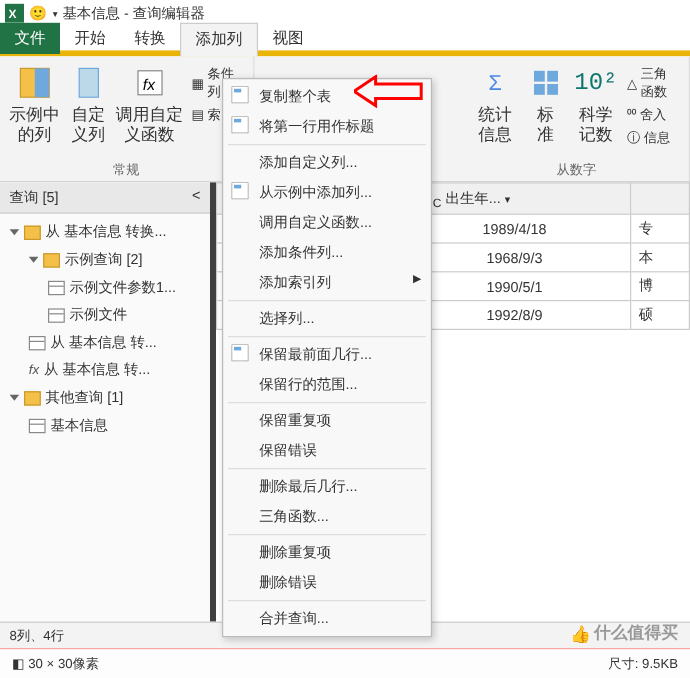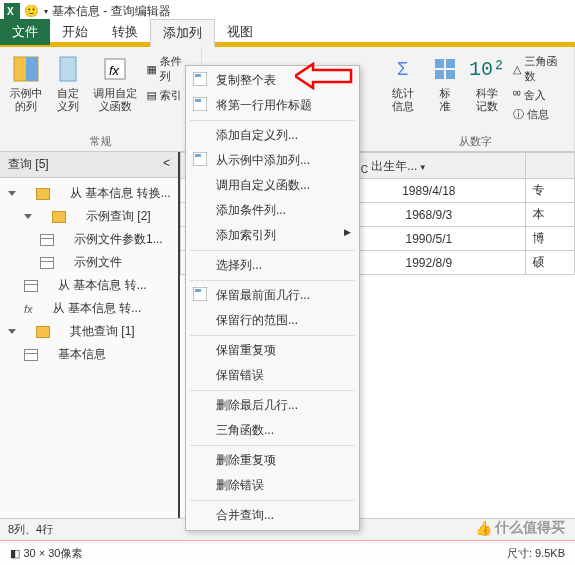--- a/index.html
+++ b/index.html
@@ -13,29 +13,29 @@
   .tab { padding: 4px 12px; font-size: 13px; cursor: pointer; }
   .tab.file { background: #217346; color: #fff; }
   .tab.active { background: #f3f3f3; border: 1px solid #ccc; border-bottom: 1px solid #f3f3f3; margin-bottom: -1px; }
   
   .ribbon { height: 105px; background: #f3f3f3; border-bottom: 1px solid #ccc; display: flex; }
   .ribbon-group { border-right: 1px solid #ddd; padding: 4px 6px 2px; display: flex; flex-direction: column; justify-content: space-between; }
   .ribbon-group-items { display: flex; gap: 2px; }
   .ribbon-group-label { text-align: center; font-size: 11px; color: #666; padding-top: 2px; }
   .ribbon-btn { display: flex; flex-direction: column; align-items: center; padding: 2px 4px; cursor: pointer; min-width: 40px; }
   .ribbon-btn-icon { width: 32px; height: 32px; display: flex; align-items: center; justify-content: center; }
-  .ribbon-btn-label { font-size: 11px; text-align: center; line-height: 1.2; margin-top: 2px; }
+  .ribbon-btn-label { font-size: 14px; text-align: center; line-height: 1.2; margin-top: 2px; }
   .ribbon-mini { display: flex; flex-direction: column; gap: 2px; padding: 2px; }
   .ribbon-mini-item { display: flex; align-items: center; gap: 3px; font-size: 11px; padding: 1px 2px; cursor: pointer; }
   
   .content { display: flex; height: calc(100% - 172px); }
-  .sidebar { width: 180px; border-right: 2px solid #404040; background: #fafafa; display: flex; flex-direction: column; }
+  .sidebar { width: 180px; border-right: 5px solid #404040; background: #fafafa; display: flex; flex-direction: column; }
   .sidebar-header { background: #e8e8e8; padding: 4px 8px; display: flex; justify-content: space-between; border-bottom: 1px solid #ccc; font-size: 12px; }
   .tree { padding: 4px 0; flex: 1; overflow: auto; }
-  .tree-item { padding: 3px 4px 3px 18px; display: flex; align-items: center; gap: 20px; cursor: pointer; white-space: nowrap; }
+  .tree-item { padding: 3px 4px 3px 18px; display: flex; align-items: center; gap: 4px; cursor: pointer; white-space: nowrap; }
   .tree-item.lvl1 { padding-left: 8px; }
   .tree-item.lvl2 { padding-left: 24px; }
   .tree-item.lvl3 { padding-left: 40px; }
   .tree-toggle { display: inline-block; width: 0; height: 0; }
   .tree-toggle.open { border-left: 4px solid transparent; border-right: 4px solid transparent; border-top: 5px solid #666; }
   .tree-icon { width: 14px; height: 12px; display: inline-block; }
   .folder-icon { background: #f5c048; border: 1px solid #c89a2e; }
   .table-icon { background: #fff; border: 1px solid #888; position: relative; }
   .table-icon::before { content:""; position:absolute; left:0; right:0; top:3px; border-top:1px solid #888; }
   .fx-icon { font-style: italic; font-size: 11px; color: #555; }

